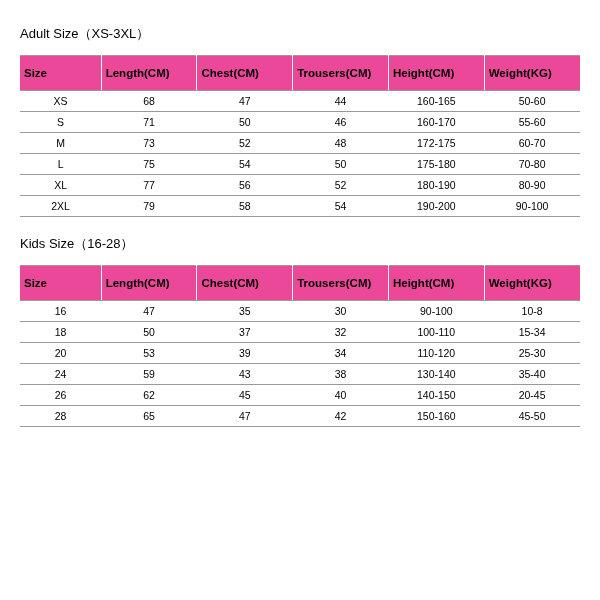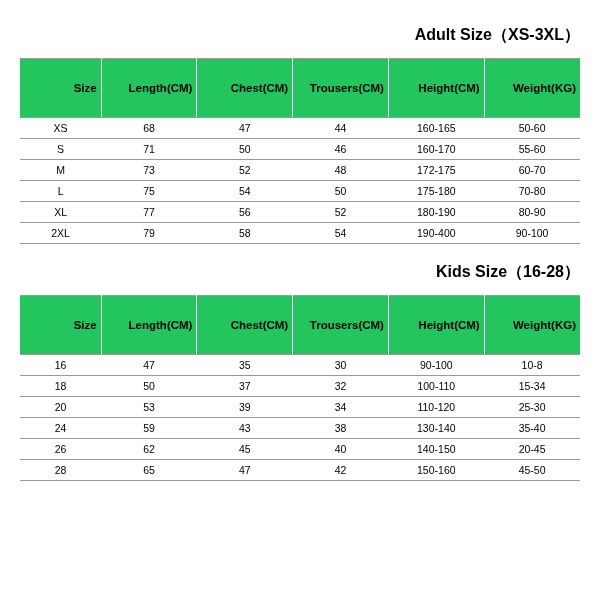--- a/index.html
+++ b/index.html
@@ -9,40 +9,40 @@
     height: 600px;
     background: #ffffff;
     font-family: Arial, sans-serif;
     font-size: 11px;
     color: #000;
   }
   .container {
     padding: 25px 20px 20px 20px;
   }
   .title {
-    text-align: right;
-    font-weight: bold;
-    font-size: 16px;
+    text-align: left;
+    font-weight: normal;
+    font-size: 13px;
     margin-bottom: 12px;
   }
   table {
     width: 100%;
     border-collapse: collapse;
     table-layout: fixed;
   }
   th {
-    background: #22c55e;
+    background: #ec4899;
     color: #000;
     font-weight: bold;
     font-size: 11.5px;
-    padding: 23px 4px;
+    padding: 11px 4px;
     border-top: 1px solid #999;
     border-bottom: 1px solid #999;
     border-right: 1px solid #fff;
-    text-align: right;
+    text-align: left;
   }
   th:last-child {
     border-right: none;
   }
   td {
     padding: 4px 4px;
     border-bottom: 1px solid #999;
     text-align: center;
     font-size: 10.5px;
   }
@@ -119,21 +119,21 @@
           <td>56</td>
           <td>52</td>
           <td>180-190</td>
           <td>80-90</td>
         </tr>
         <tr>
           <td class="size-col">2XL</td>
           <td>79</td>
           <td>58</td>
           <td>54</td>
-          <td>190-400</td>
+          <td>190-200</td>
           <td>90-100</td>
         </tr>
       </tbody>
   </table>
 
   <div class="gap"></div>
 
   <div class="title">Kids Size（16-28）</div>
   <table>
     <colgroup>

